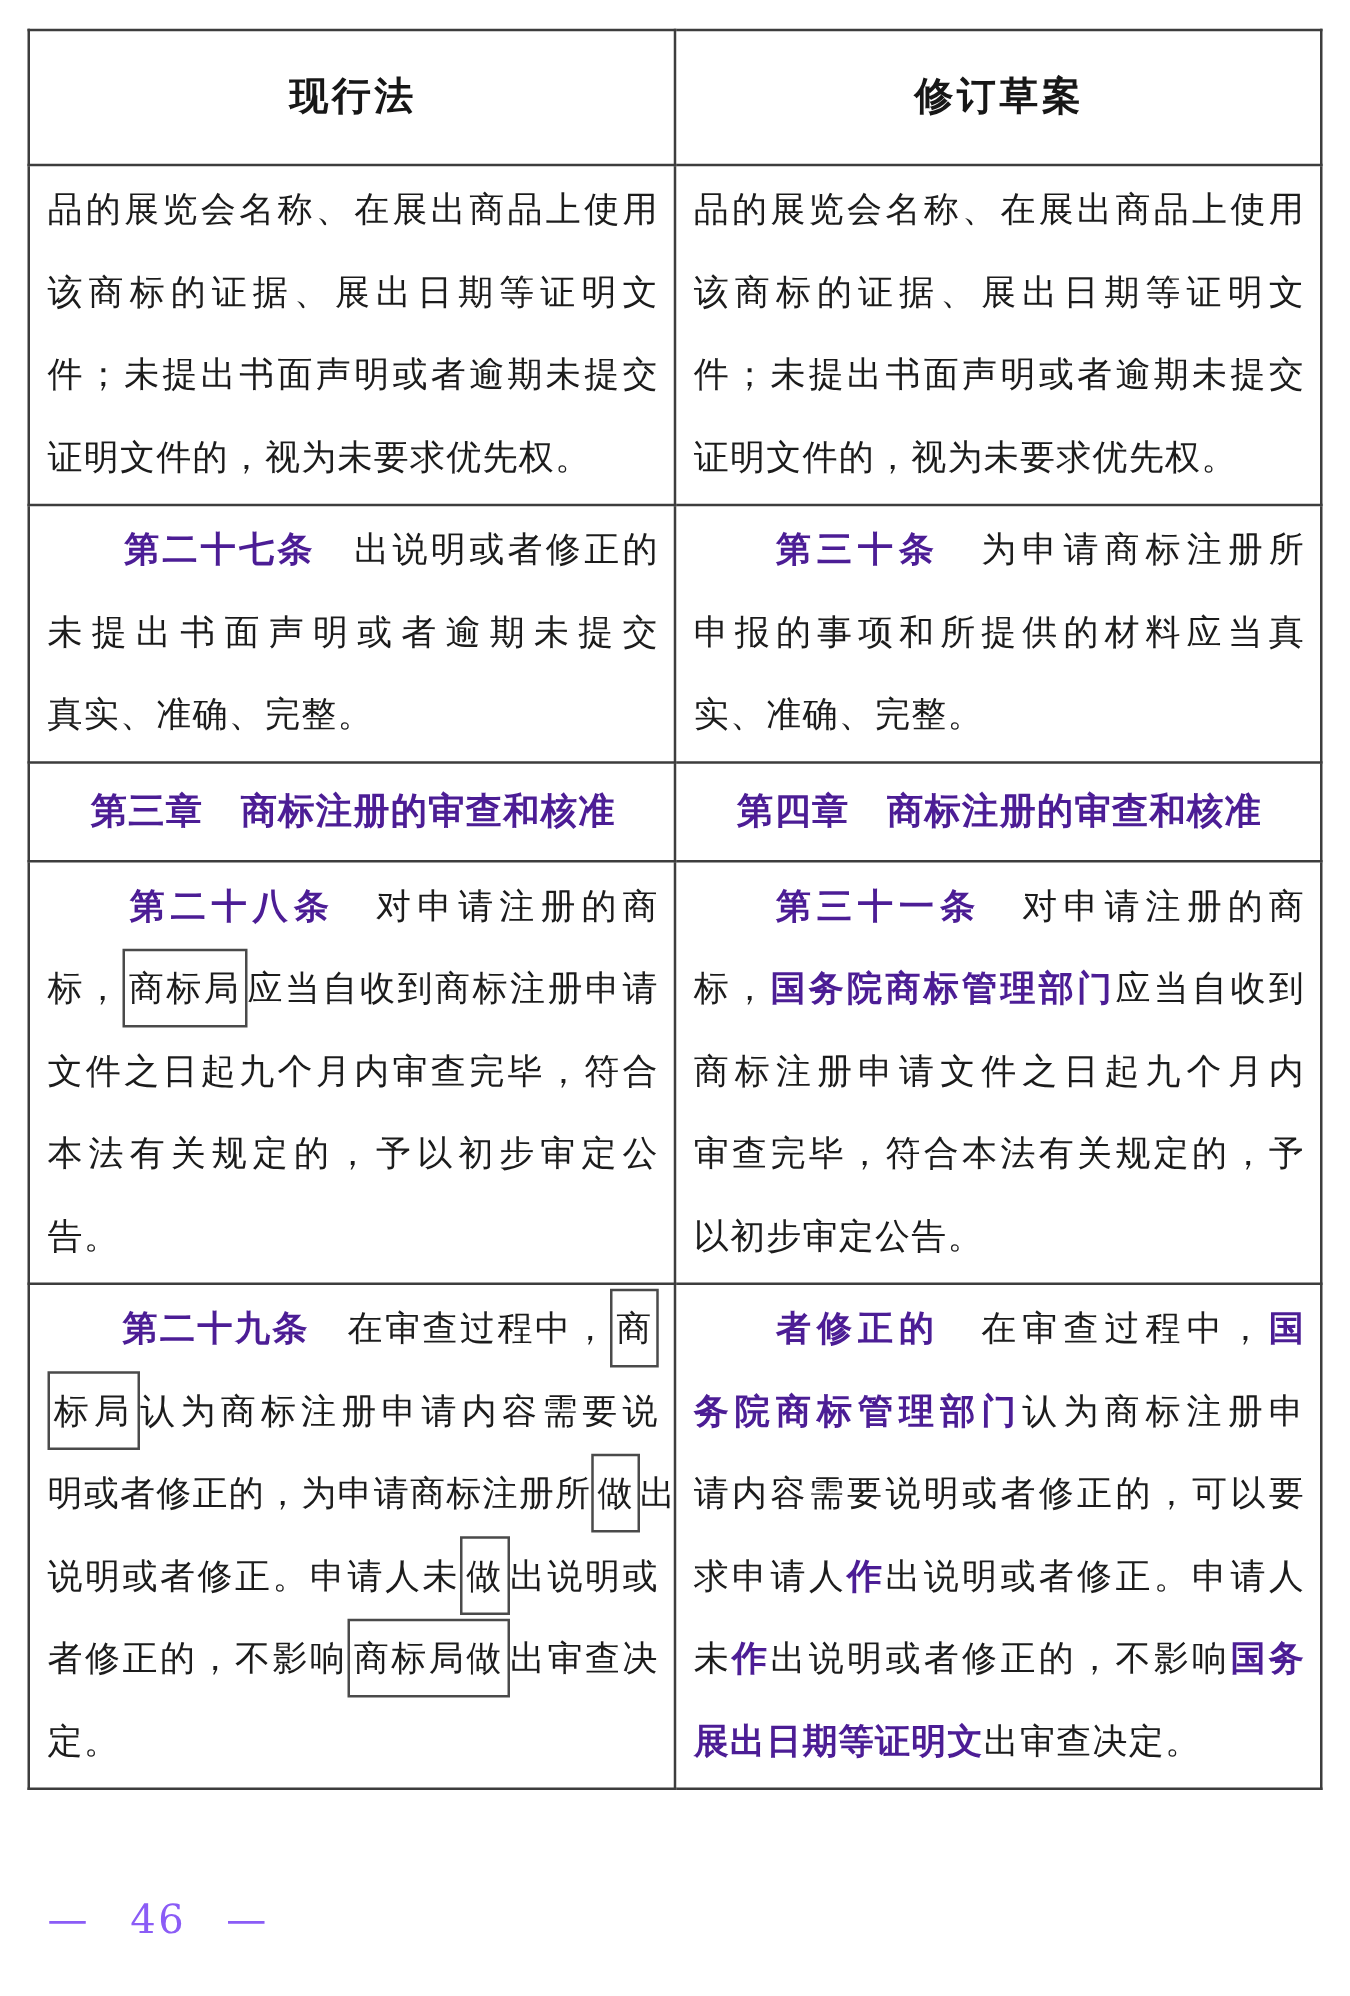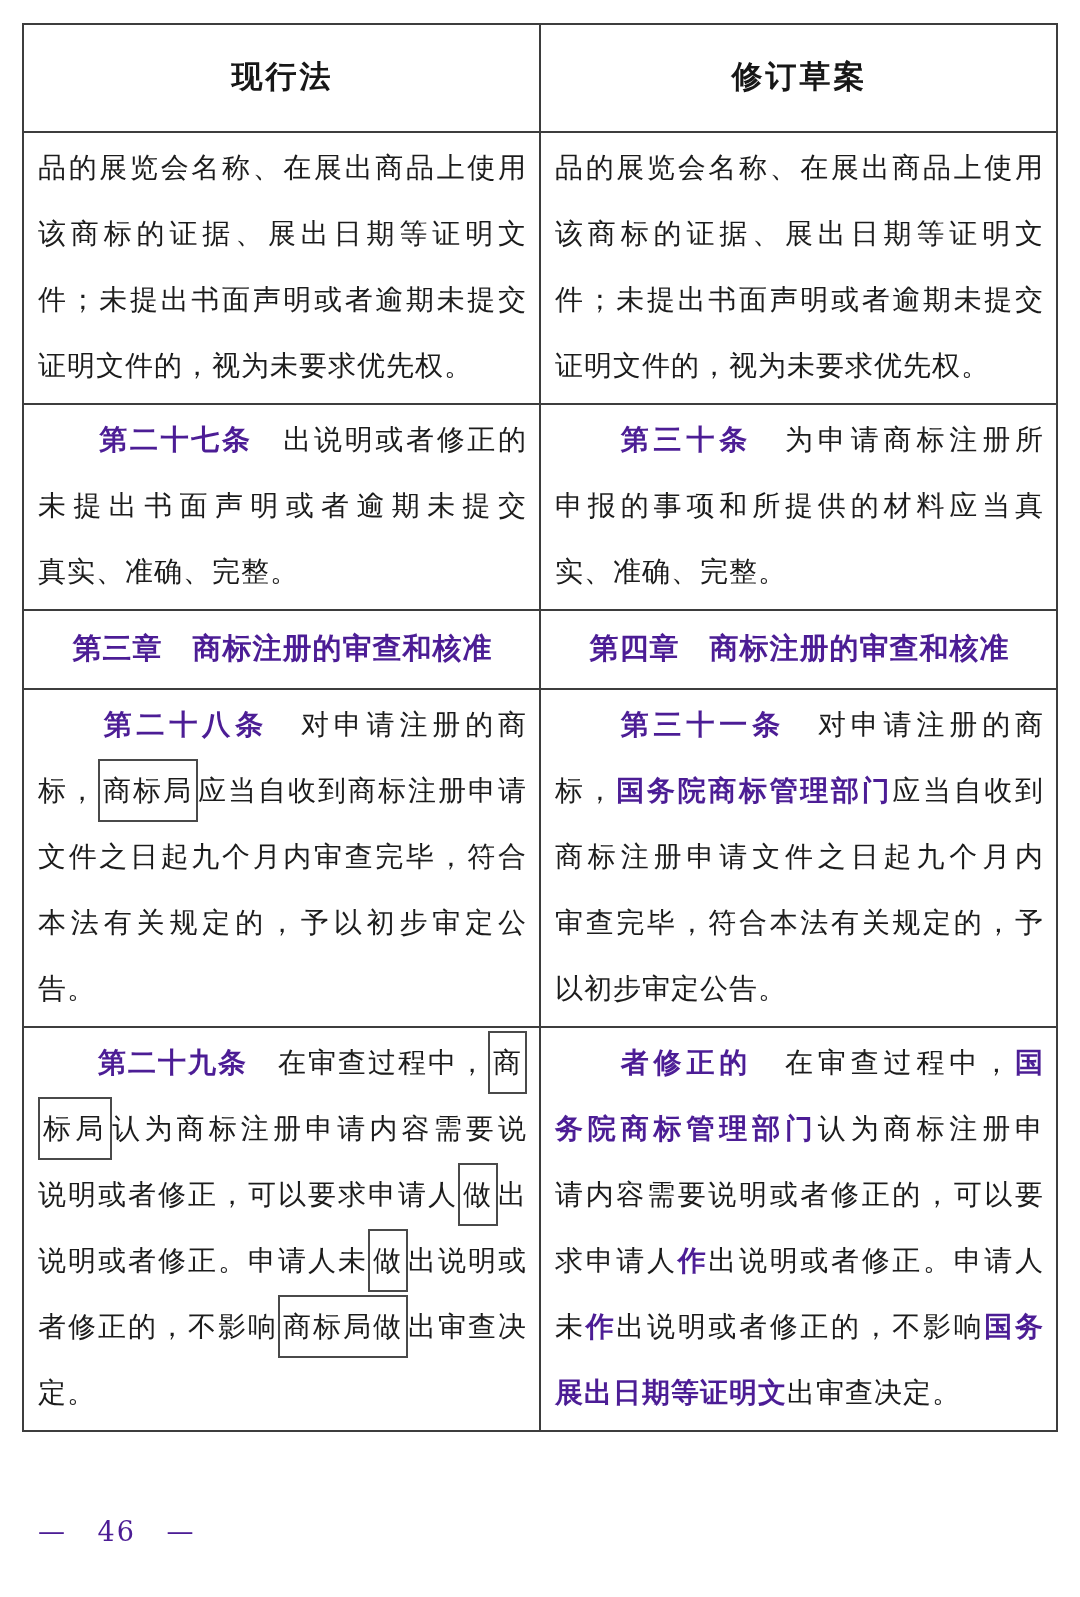--- a/index.html
+++ b/index.html
@@ -52,24 +52,24 @@
     font-family:"DejaVu Sans","Liberation Sans",sans-serif;
     color:#4c1d95;
   }
   .box{
     border:2px solid #4a4a4a;
     padding:13px 3px;
   }
   .footer{
     position:absolute;
     left:38px;top:1516px;
-    font-size:27px;
+    font-size:32px;
     letter-spacing:2px;
     word-spacing:20px;
-    color:#4c1d95;
+    color:#8b5cf6;
   }
 </style>
 </head>
 <body>
 
 <div class="page">
   <table class="cmp">
     <thead>
       <tr>
         <th>现行法</th>
@@ -124,21 +124,21 @@
             <div class="line"><span>标，</span><span class="em">国务院商标管理部门</span><span>应当自收到</span></div>
             <div class="line"><span>商标注册申请文件之日起九个月内</span></div>
             <div class="line"><span>审查完毕，符合本法有关规定的，予</span></div>
             <div class="line noj"><span>以初步审定公告。</span></div>
           </td>
         </tr>
         <tr>
           <td>
             <div class="line"><span>　　</span><span class="em">第二十九条</span><span>　</span><span>在审查过程中，</span><span class="box">商</span></div>
             <div class="line"><span class="box">标局</span><span>认为商标注册申请内容需要说</span></div>
-            <div class="line"><span>说明或者修正，可以要求申请人</span><span class="box">做</span><span>出</span></div>
+            <div class="line"><span>明或者修正的，为申请商标注册所</span><span class="box">做</span><span>出</span></div>
             <div class="line"><span>说明或者修正。申请人未</span><span class="box">做</span><span>出说明或</span></div>
             <div class="line"><span>者修正的，不影响</span><span class="box">商标局做</span><span>出审查决</span></div>
             <div class="line noj"><span>定。</span></div>
           </td>
           <td>
             <div class="line"><span>　　</span><span class="em">者修正的</span><span>　</span><span>在审查过程中，</span><span class="em">国</span></div>
             <div class="line"><span class="em">务院商标管理部门</span><span>认为商标注册申</span></div>
             <div class="line"><span>请内容需要说明或者修正的，可以要</span></div>
             <div class="line"><span>求申请人</span><span class="em">作</span><span>出说明或者修正。申请人</span></div>
             <div class="line"><span>未</span><span class="em">作</span><span>出说明或者修正的，不影响</span><span class="em">国务</span></div>

